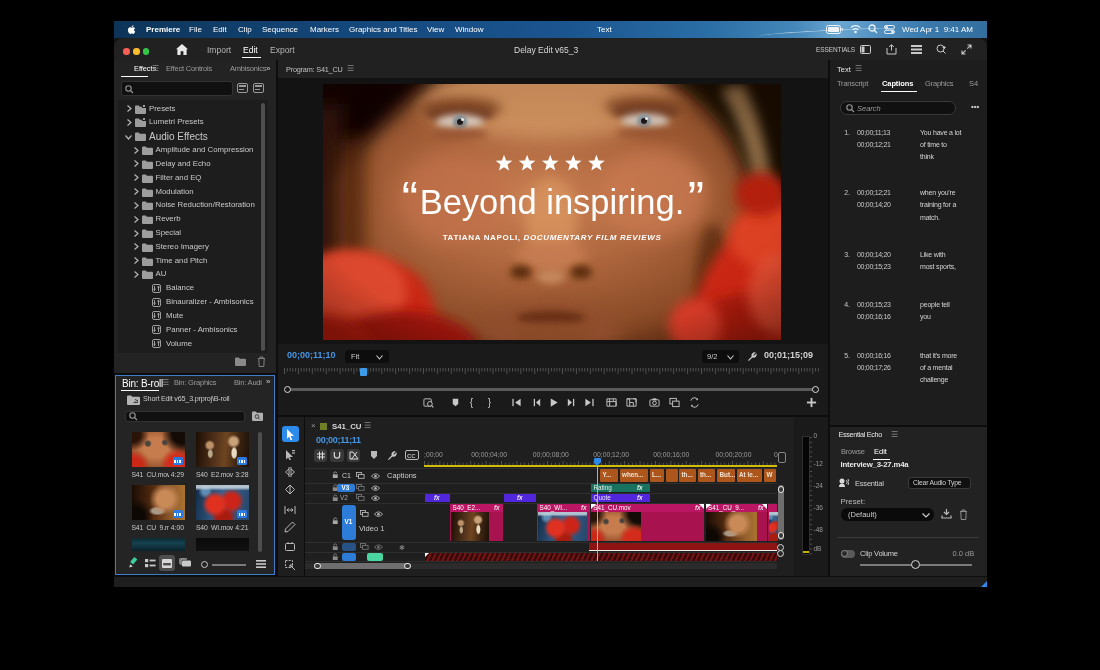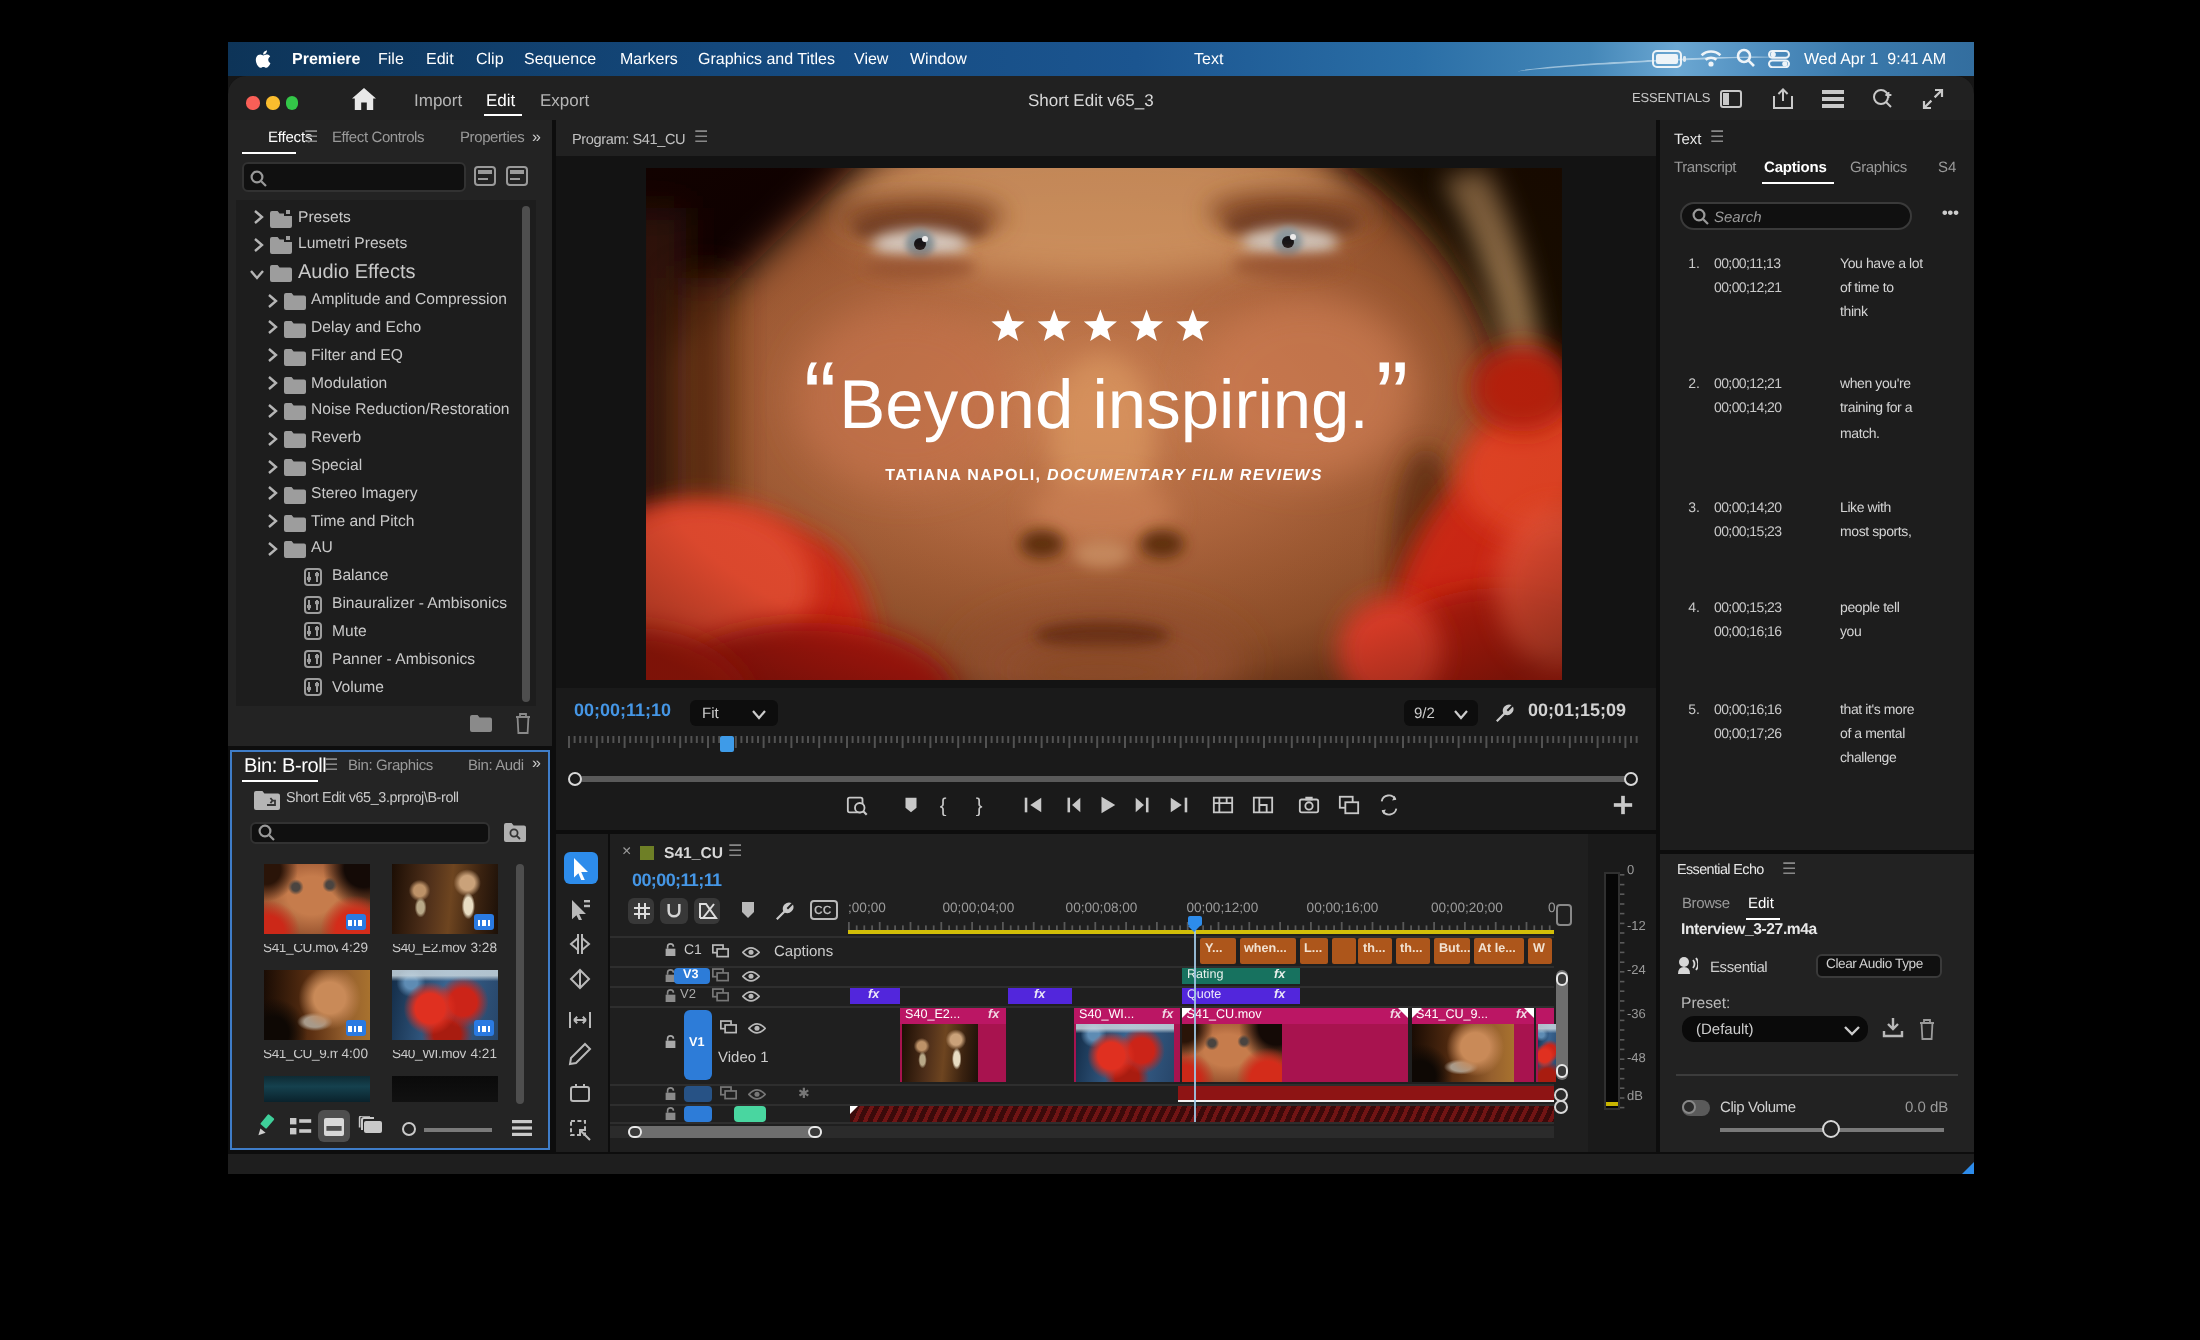--- a/index.html
+++ b/index.html
@@ -52,21 +52,21 @@
     <div class="ab" style="left:9.3px;top:27.3px;width:6.5px;height:6.5px;border-radius:50%;background:#f95f57"></div>
     <div class="ab" style="left:19.1px;top:27.3px;width:6.5px;height:6.5px;border-radius:50%;background:#fbbd2e"></div>
     <div class="ab" style="left:28.900000000000002px;top:27.3px;width:6.5px;height:6.5px;border-radius:50%;background:#33c748"></div>
     <svg class="ab" style="left:62px;top:23px" width="12" height="11" viewBox="0 0 12 11">
       <path fill="#e8e8e8" d="M6 0 L12 5.2 L10.6 5.2 L10.6 11 L7.4 11 L7.4 7.2 L4.6 7.2 L4.6 11 L1.4 11 L1.4 5.2 L0 5.2 Z"></path>
     </svg>
     <div class="tx" style="left:93px;top:25px;font-size:8.5px;color:#b5b5b5">Import</div>
     <div class="tx" style="left:129px;top:25px;font-size:8.5px;color:#fff">Edit</div>
     <div class="ab" style="left:128px;top:35.5px;width:19px;height:1.5px;background:#fff"></div>
     <div class="tx" style="left:156px;top:25px;font-size:8.5px;color:#b5b5b5">Export</div>
-    <div class="tx" style="left:400px;top:25px;font-size:8.5px;color:#d8d8d8">Short Edit v65_3</div>
+    <div class="tx" style="left:400px;top:25px;font-size:8.5px;color:#d8d8d8">Delay Edit v65_3</div>
     <div class="tx" style="left:702px;top:25.5px;font-size:6.5px;letter-spacing:-0.1px;color:#c9c9c9">ESSENTIALS</div>
     <svg class="ab" style="left:746px;top:24px" width="11" height="9" viewBox="0 0 11 9">
       <rect x="0.5" y="0.5" width="10" height="8" rx="1" fill="none" stroke="#c9c9c9"></rect>
       <rect x="1.5" y="1.5" width="3" height="6" fill="#c9c9c9"></rect>
     </svg>
     <svg class="ab" style="left:772px;top:23px" width="11" height="11" viewBox="0 0 11 11">
       <path d="M1 4 v6 h9 V4" fill="none" stroke="#c9c9c9"></path>
       <line x1="5.5" y1="0.8" x2="5.5" y2="6.5" stroke="#c9c9c9"></line>
       <path d="M3.2 3 L5.5 0.7 L7.8 3" fill="none" stroke="#c9c9c9"></path>
     </svg>
@@ -82,21 +82,21 @@
       <line x1="6.7" y1="3.5" x2="9.7" y2="3.5" stroke="#c9c9c9"></line>
     </svg>
     <svg class="ab" style="left:847px;top:23px" width="11" height="11" viewBox="0 0 11 11">
       <path d="M6.5 1 h3.5 v3.5 M10 1 L6.3 4.7 M4.5 10 H1 V6.5 M1 10 L4.7 6.3" fill="none" stroke="#c9c9c9" stroke-width="1.1"></path>
     </svg>
     <div class="ab" style="left:0;top:39px;width:162px;height:313px;background:#232323"></div>
     <div class="tx" style="left:20px;top:44px;font-size:7.5px;letter-spacing:-0.1px;color:#fff">Effects</div>
     <div class="ab" style="left:7px;top:54.5px;width:27px;height:1.5px;background:#fff"></div>
     <div class="tx" style="left:38px;top:44px;font-size:8px;color:#888">☰</div>
     <div class="tx" style="left:52px;top:44px;font-size:7.5px;letter-spacing:-0.2px;color:#9a9a9a">Effect Controls</div>
-    <div class="tx" style="left:116px;top:44px;font-size:7.5px;letter-spacing:-0.2px;color:#9a9a9a">Properties</div>
+    <div class="tx" style="left:116px;top:44px;font-size:7.5px;letter-spacing:-0.2px;color:#9a9a9a">Ambisonics</div>
     <div class="tx" style="left:152px;top:43.5px;font-size:8px;color:#ccc">»</div>
     <div class="ab" style="left:7px;top:60px;width:112px;height:15px;background:#101010;border:1px solid #323232;border-radius:3px"></div>
     <svg class="ab" style="left:11px;top:63.5px" width="9" height="9" viewBox="0 0 9 9">
       <circle cx="3.5" cy="3.5" r="2.7" fill="none" stroke="#999" stroke-width="1.1"></circle>
       <line x1="5.6" y1="5.6" x2="8" y2="8" stroke="#999" stroke-width="1.1"></line>
     </svg>
     <div class="ab" style="left:123px;top:62px;width:11px;height:10px;border:1px solid #9a9a9a;border-radius:2px"></div>
     <div class="ab" style="left:125px;top:64px;width:7px;height:2px;background:#9a9a9a"></div>
     <div class="ab" style="left:125px;top:67.5px;width:5px;height:1.5px;background:#9a9a9a"></div>
     <div class="ab" style="left:139px;top:62px;width:11px;height:10px;border:1px solid #9a9a9a;border-radius:2px"></div>

